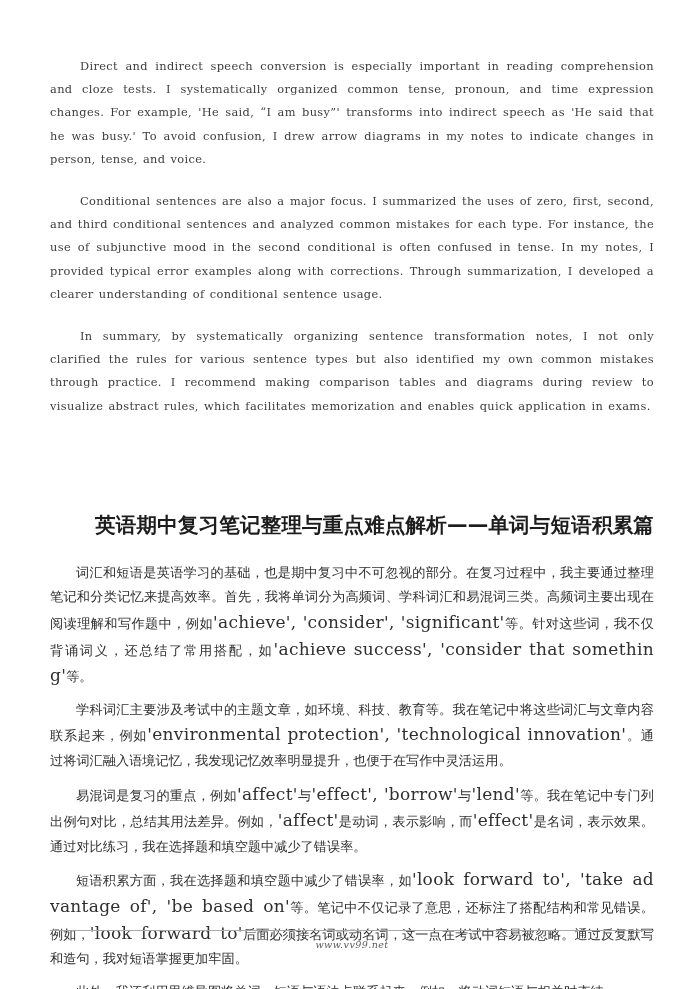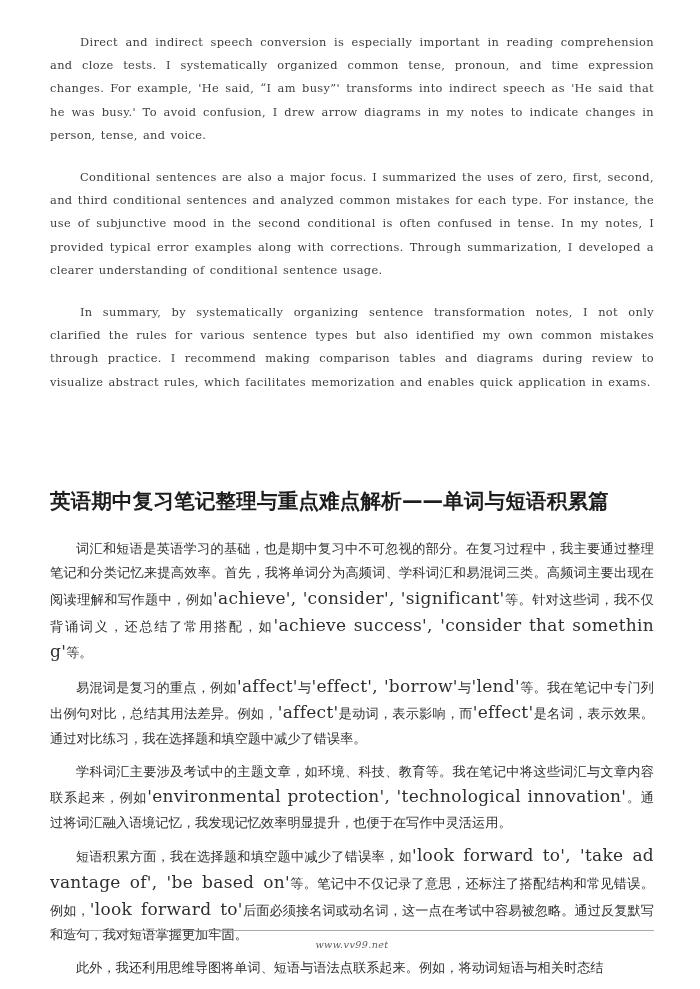--- a/index.html
+++ b/index.html
@@ -55,33 +55,33 @@
     line-height: 23.2px;
     text-align: justify;
     text-justify: inter-word;
     text-indent: 30px;
     letter-spacing: 0.35px;
     word-spacing: 1.2px;
     color: #3d3d3d;
   }
   p.en:last-of-type { margin-bottom: 17px; }
 
-  .en-block { padding-top: 31px; }
+  .en-block { padding-top: 55px; }
 
   
   h1.section-title {
     margin: 0;
     padding: 0;
     font-family: "DejaVu Sans", "Liberation Sans", sans-serif;
     font-weight: 700;
     font-size: 20.5px;
     line-height: 28px;
     letter-spacing: 0.2px;
     color: #1d1d1d;
-    text-align: left;
+    text-align: right;
     white-space: nowrap;
   }
   .title-block { padding-top: 76px; padding-bottom: 22px; }
 
   
   p.cn {
     margin: 0 0 8px 0;
     font-family: "DejaVu Sans", "Liberation Sans", sans-serif;
     font-size: 13.2px;
     line-height: 24.6px;
@@ -134,22 +134,22 @@
       <p class="en">Conditional sentences are also a major focus. I summarized the uses of zero, first, second, and third conditional sentences and analyzed common mistakes for each type. For instance, the use of subjunctive mood in the second conditional is often confused in tense. In my notes, I provided typical error examples along with corrections. Through summarization, I developed a clearer understanding of conditional sentence usage.</p>
       <p class="en">In summary, by systematically organizing sentence transformation notes, I not only clarified the rules for various sentence types but also identified my own common mistakes through practice. I recommend making comparison tables and diagrams during review to visualize abstract rules, which facilitates memorization and enables quick application in exams.</p>
     </div>
 
     <div class="title-block">
       <h1 class="section-title">英语期中复习笔记整理与重点难点解析——单词与短语积累篇</h1>
     </div>
 
     <div>
       <p class="cn"><span>词汇和短语是英语学习的基础，也是期中复习中不可忽视的部分。在复习过程中，我主要通过整理笔记和分类记忆来提高效率。首先，我将单词分为高频词、学科词汇和易混词三类。高频词主要出现在阅读理解和写作题中，例如</span><span class="lat">'achieve', 'consider', 'significant'</span><span>等。针对这些词，我不仅背诵词义，还总结了常用搭配，如</span><span class="lat">'achieve success', 'consider that something'</span><span>等。</span></p>
+      <p class="cn"><span>学科词汇主要涉及考试中的主题文章，如环境、科技、教育等。我在笔记中将这些词汇与文章内容联系起来，例如</span><span class="lat">'environmental protection', 'technological innovation'</span><span>。通过将词汇融入语境记忆，我发现记忆效率明显提升，也便于在写作中灵活运用。</span></p>
       <p class="cn"><span>易混词是复习的重点，例如</span><span class="lat">'affect'</span><span>与</span><span class="lat">'effect', 'borrow'</span><span>与</span><span class="lat">'lend'</span><span>等。我在笔记中专门列出例句对比，总结其用法差异。例如，</span><span class="lat">'affect'</span><span>是动词，表示影响，而</span><span class="lat">'effect'</span><span>是名词，表示效果。通过对比练习，我在选择题和填空题中减少了错误率。</span></p>
-      <p class="cn"><span>学科词汇主要涉及考试中的主题文章，如环境、科技、教育等。我在笔记中将这些词汇与文章内容联系起来，例如</span><span class="lat">'environmental protection', 'technological innovation'</span><span>。通过将词汇融入语境记忆，我发现记忆效率明显提升，也便于在写作中灵活运用。</span></p>
       <p class="cn wide"><span>短语积累方面，我在选择题和填空题中减少了错误率，如</span><span class="lat">'look forward to', 'take advantage of', 'be based on'</span><span>等。笔记中不仅记录了意思，还标注了搭配结构和常见错误。例如，</span><span class="lat">'look forward to'</span><span>后面必须接名词或动名词，这一点在考试中容易被忽略。通过反复默写和造句，我对短语掌握更加牢固。</span></p>
       <p class="cn"><span>此外，我还利用思维导图将单词、短语与语法点联系起来。例如，将动词短语与相关时态结</span></p>
     </div>
 
   </div>
 
   <div class="footer">
     <div class="footer-rule"></div>
     <div class="footer-url">www.vv99.net</div>
   </div>

